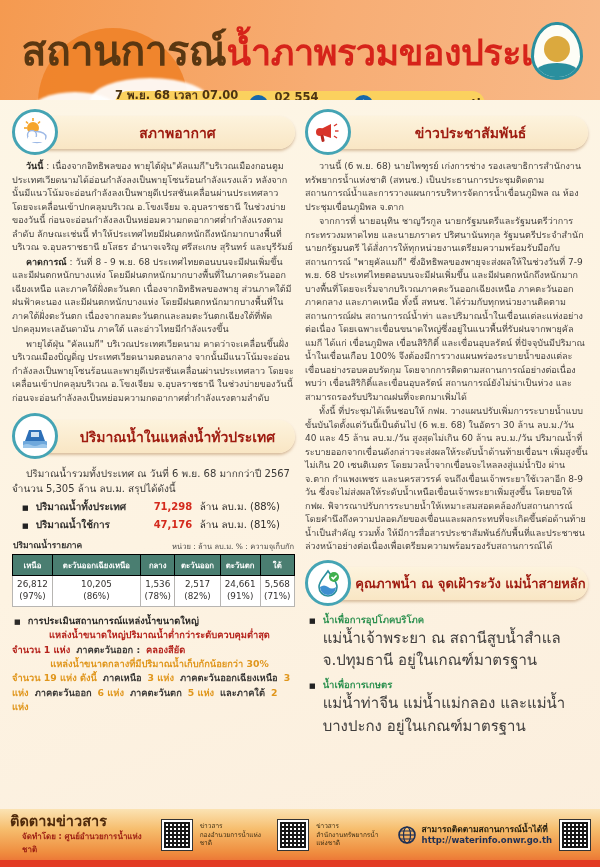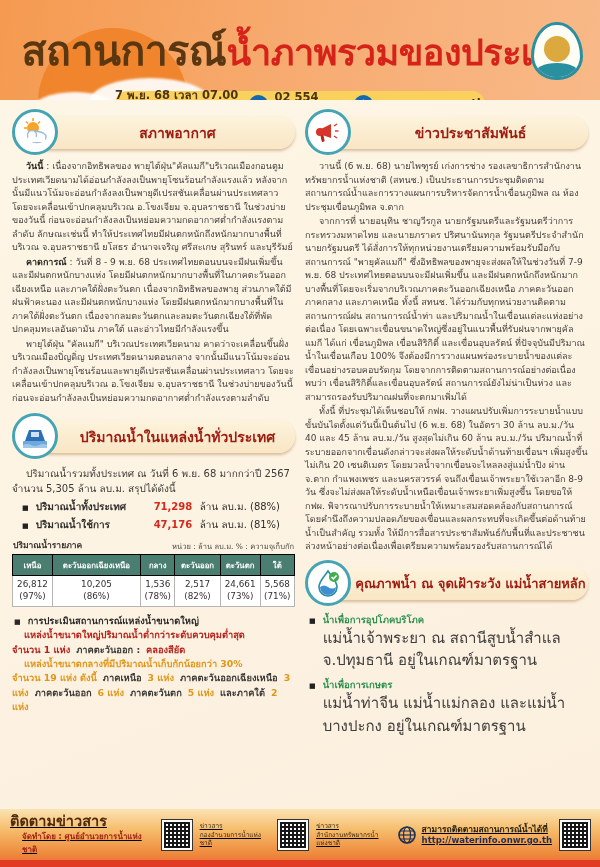--- a/index.html
+++ b/index.html
@@ -62,37 +62,37 @@
   .tbl-meta .l { font-size:8.5px; font-weight:700; color:#33312f; }
   .tbl-meta .r { font-size:7.5px; color:#4a4846; }
   table.region { width:100%; border-collapse:collapse; background:#fff; }
   table.region th { background:#4a7e71; color:#fff; font-size:7.8px; font-weight:700;
                     padding:4px 1px; border:1px solid #000000; }
   table.region td { font-size:8.8px; color:#33312f; text-align:center; padding:3px 0;
                     border:1px solid #b7b5b2; line-height:1.35; }
   .assess { margin-top:7px; font-size:9.3px; line-height:1.55; }
   .assess .row1 { display:flex; align-items:baseline; font-weight:800; color:#2c2a28; }
   .assess .row1 .sq { font-size:7px; margin:0 7px 0 2px; }
-  .ind { margin-left:12px; }
+  .ind { margin-left:12px;text-align:center; }
   .red-b { color:#b5231c; font-weight:800; }
   .amb-b { color:#e0961c; font-weight:800; }
   .drk-b { color:#3a3836; font-weight:800; }
   .seg { margin-right:3px; }
 
   
   .qitem { display:flex; margin:2px 0 4px 4px; }
   .qitem .sq { font-size:7px; margin:4px 7px 0 0; color:#222; }
   .qtitle { font-size:9.5px; font-weight:800; color:#2e9150; line-height:1.5; }
   .qtext  { font-size:15px; color:#403e3d; line-height:1.5; }
 
   
   .footer { position:relative; flex:0 0 58px; height:58px;
             background:linear-gradient(180deg,#fbe3b4 0%,#f6bd6d 35%,#ef8d3f 75%,#ea6630 100%); }
   .footer::after { content:""; position:absolute; left:0; bottom:0; width:100%; height:7px; background:#e23b24; }
-  .f-in { position:absolute; inset:4px 10px 10px; display:flex; align-items:center; gap:8px;text-decoration:underline; }
+  .f-in { position:absolute; inset:4px 10px 10px; display:flex; align-items:center; gap:8px; }
   .f-follow .t1 { font-size:14.5px; font-weight:800; color:#4f2a0b; line-height:1.1; }
   .f-follow .t2 { font-size:8px; font-weight:700; color:#9e2013;margin-left:12px; }
   .qr { width:30px; height:30px; flex:0 0 30px; background:
         repeating-linear-gradient(0deg,#181818 0 2px,transparent 2px 4px),
         repeating-linear-gradient(90deg,#181818 0 2px,#fff 2px 4px);
         border:2px solid #fff; outline:1px solid #333; }
   .qr-lbl { font-size:6.5px; color:#3a2b10; line-height:1.3; width:72px; }
   .f-track { display:flex; align-items:center; gap:5px; margin-left:2px; }
   .f-track .g { width:20px; height:20px; flex:0 0 20px; }
   .f-track .t { font-size:8.5px; font-weight:800; color:#272011; line-height:1.3; }
@@ -222,21 +222,21 @@
           <td>
                 <div>1,536</div>
                 <div>(78%)</div>
               </td>
           <td>
                 <div>2,517</div>
                 <div>(82%)</div>
               </td>
           <td>
                 <div>24,661</div>
-                <div>(73%)</div>
+                <div>(91%)</div>
               </td>
           <td>
                 <div>5,568</div>
                 <div>(71%)</div>
               </td>
         </tr>
       </tbody>
         </table>
 
       <div class="assess">

